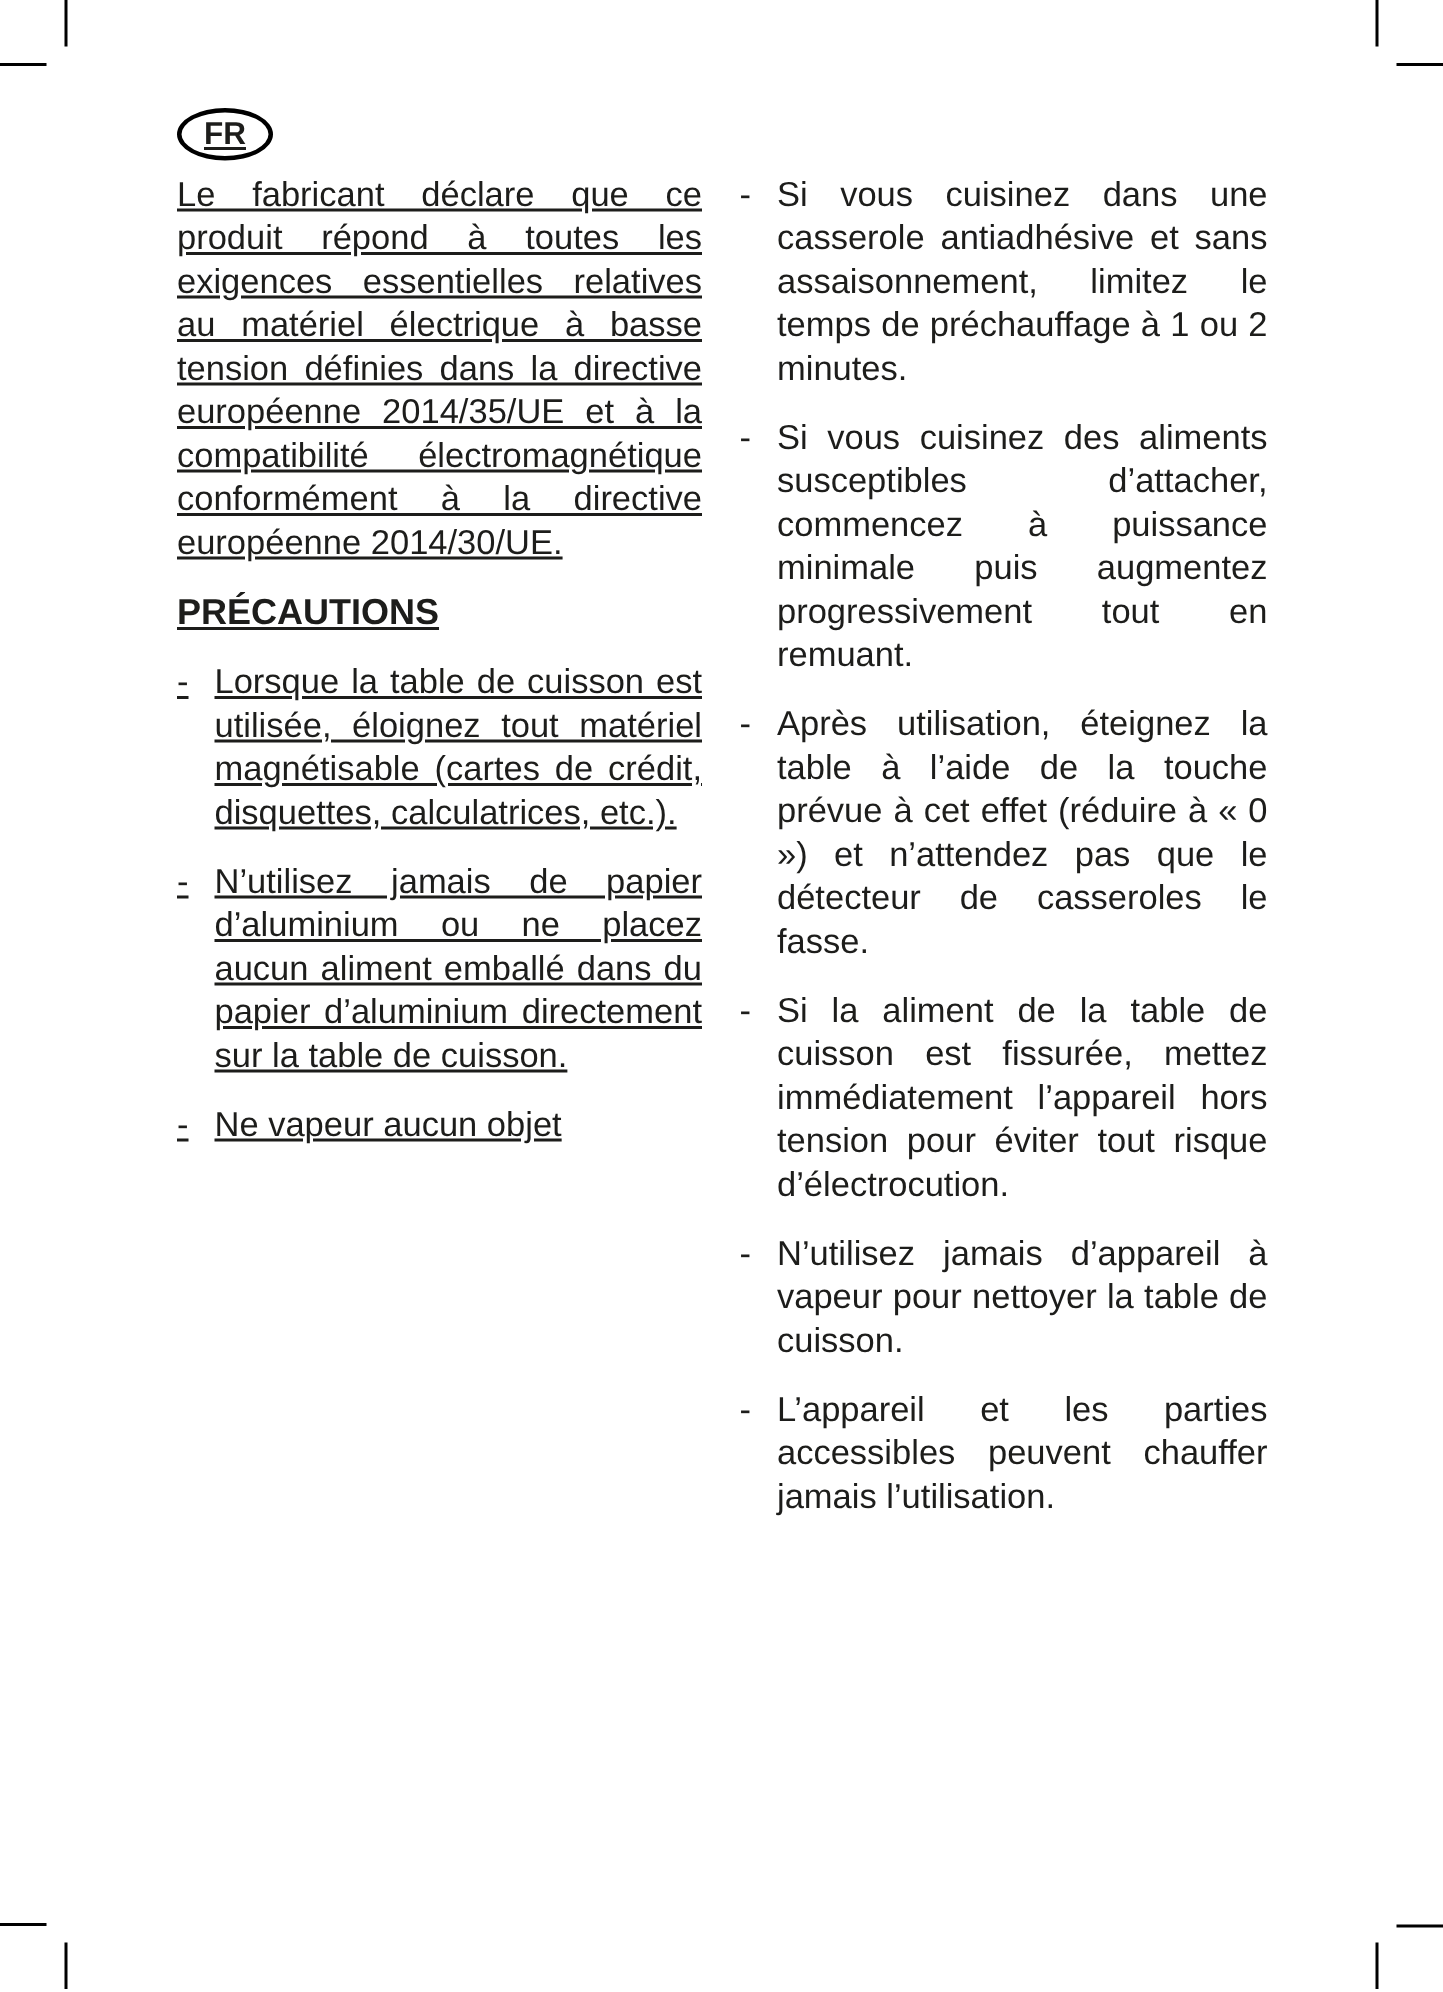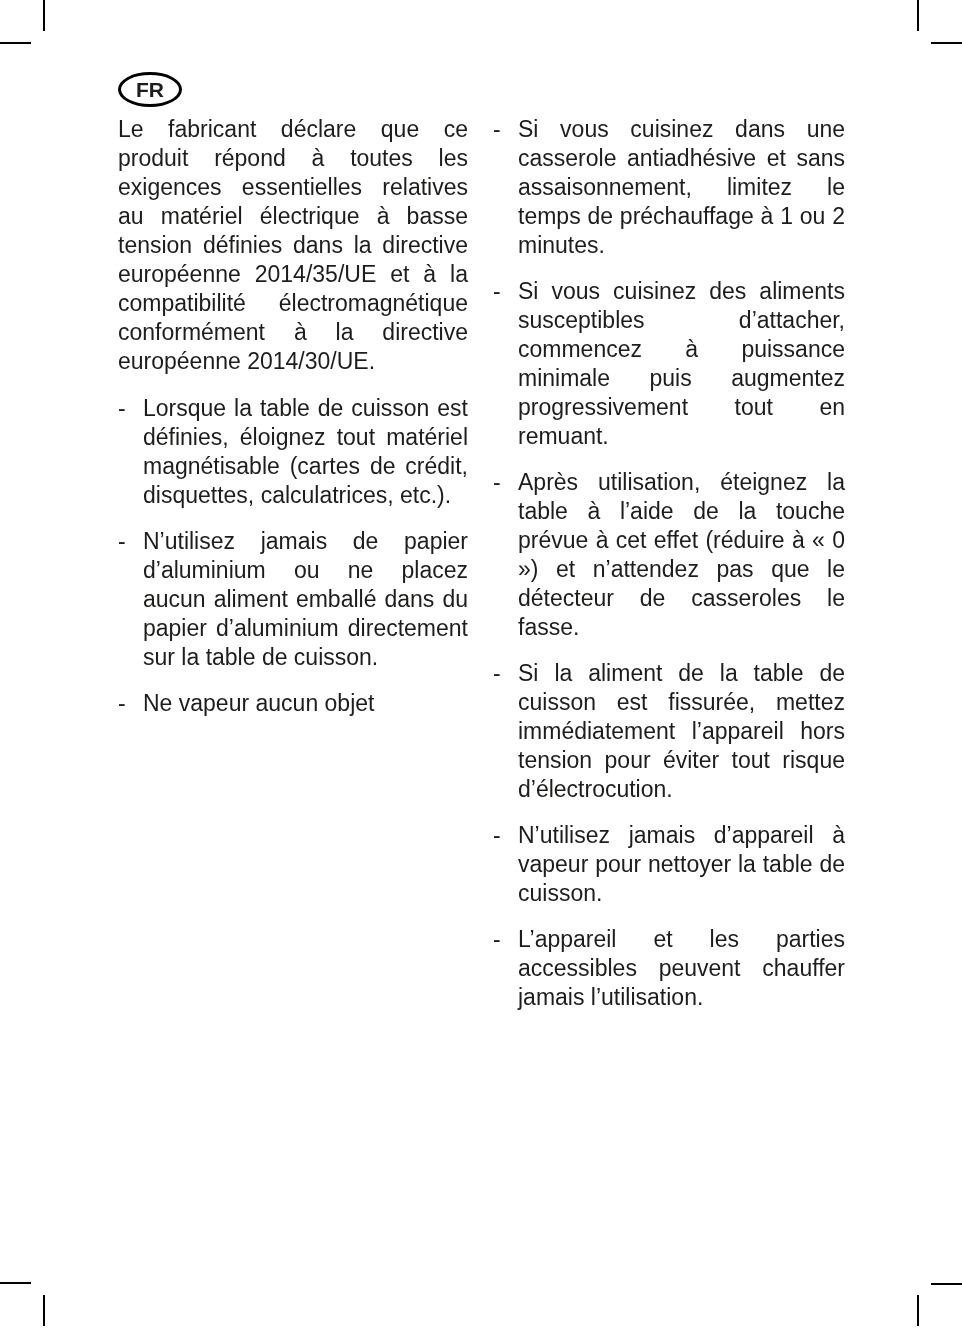--- a/index.html
+++ b/index.html
@@ -17,21 +17,21 @@
   #crop-tl-v { left: 43px;  top: 0; }
   #crop-tl-h { left: 0;     top: 42px; }
   #crop-tr-v { left: 917px; top: 0; }
   #crop-tr-h { left: 931px; top: 42px; }
   #crop-bl-h { left: 0;     top: 1282px; }
   #crop-bl-v { left: 43px;  top: 1295px; }
   #crop-br-h { left: 931px; top: 1283px; }
   #crop-br-v { left: 917px; top: 1295px; }
 
   .col { position: absolute; top: 72px; }
-  .col-left  { left: 118px; width: 350px; }
+  .col-left  { left: 118px; width: 350px; text-decoration: underline; }
   .col-right { left: 493px; width: 352px; padding-top: 43px; }
 
   .fr-badge {
     width: 64px; height: 35px;
     border: 3px solid #000;
     border-radius: 50%;
     display: flex; align-items: center; justify-content: center;
     font-weight: bold; font-size: 21px;
     color: #1d1d1b;
     margin-bottom: 8px;
@@ -74,24 +74,25 @@
 <div class="crop h" id="crop-bl-h"></div>
 <div class="crop v" id="crop-bl-v"></div>
 <div class="crop h" id="crop-br-h"></div>
 <div class="crop v" id="crop-br-v"></div>
 
 <div class="col col-left">
   <div class="fr-badge">
     <span>FR</span>
   </div>
   <p class="body-par">Le fabricant déclare que ce produit répond à toutes les exigences essentielles relatives au matériel électrique à basse tension définies dans la directive européenne 2014/35/UE et à la compatibilité électromagnétique conformément à la directive européenne 2014/30/UE.</p>
+  <h2 class="section-heading">PRÉCAUTIONS</h2>
 
   <div class="bullet">
     <span class="marker">-</span>
-    <span class="btext">Lorsque la table de cuisson est définies, éloignez tout matériel magnétisable (cartes de crédit, disquettes, calculatrices, etc.).</span>
+    <span class="btext">Lorsque la table de cuisson est utilisée, éloignez tout matériel magnétisable (cartes de crédit, disquettes, calculatrices, etc.).</span>
   </div>
   <div class="bullet">
     <span class="marker">-</span>
     <span class="btext">N’utilisez jamais de papier d’aluminium ou ne placez aucun aliment emballé dans du papier d’aluminium directement sur la table de cuisson.</span>
   </div>
   <div class="bullet">
     <span class="marker">-</span>
     <span class="btext">Ne vapeur aucun objet</span>
   </div>
 </div>

